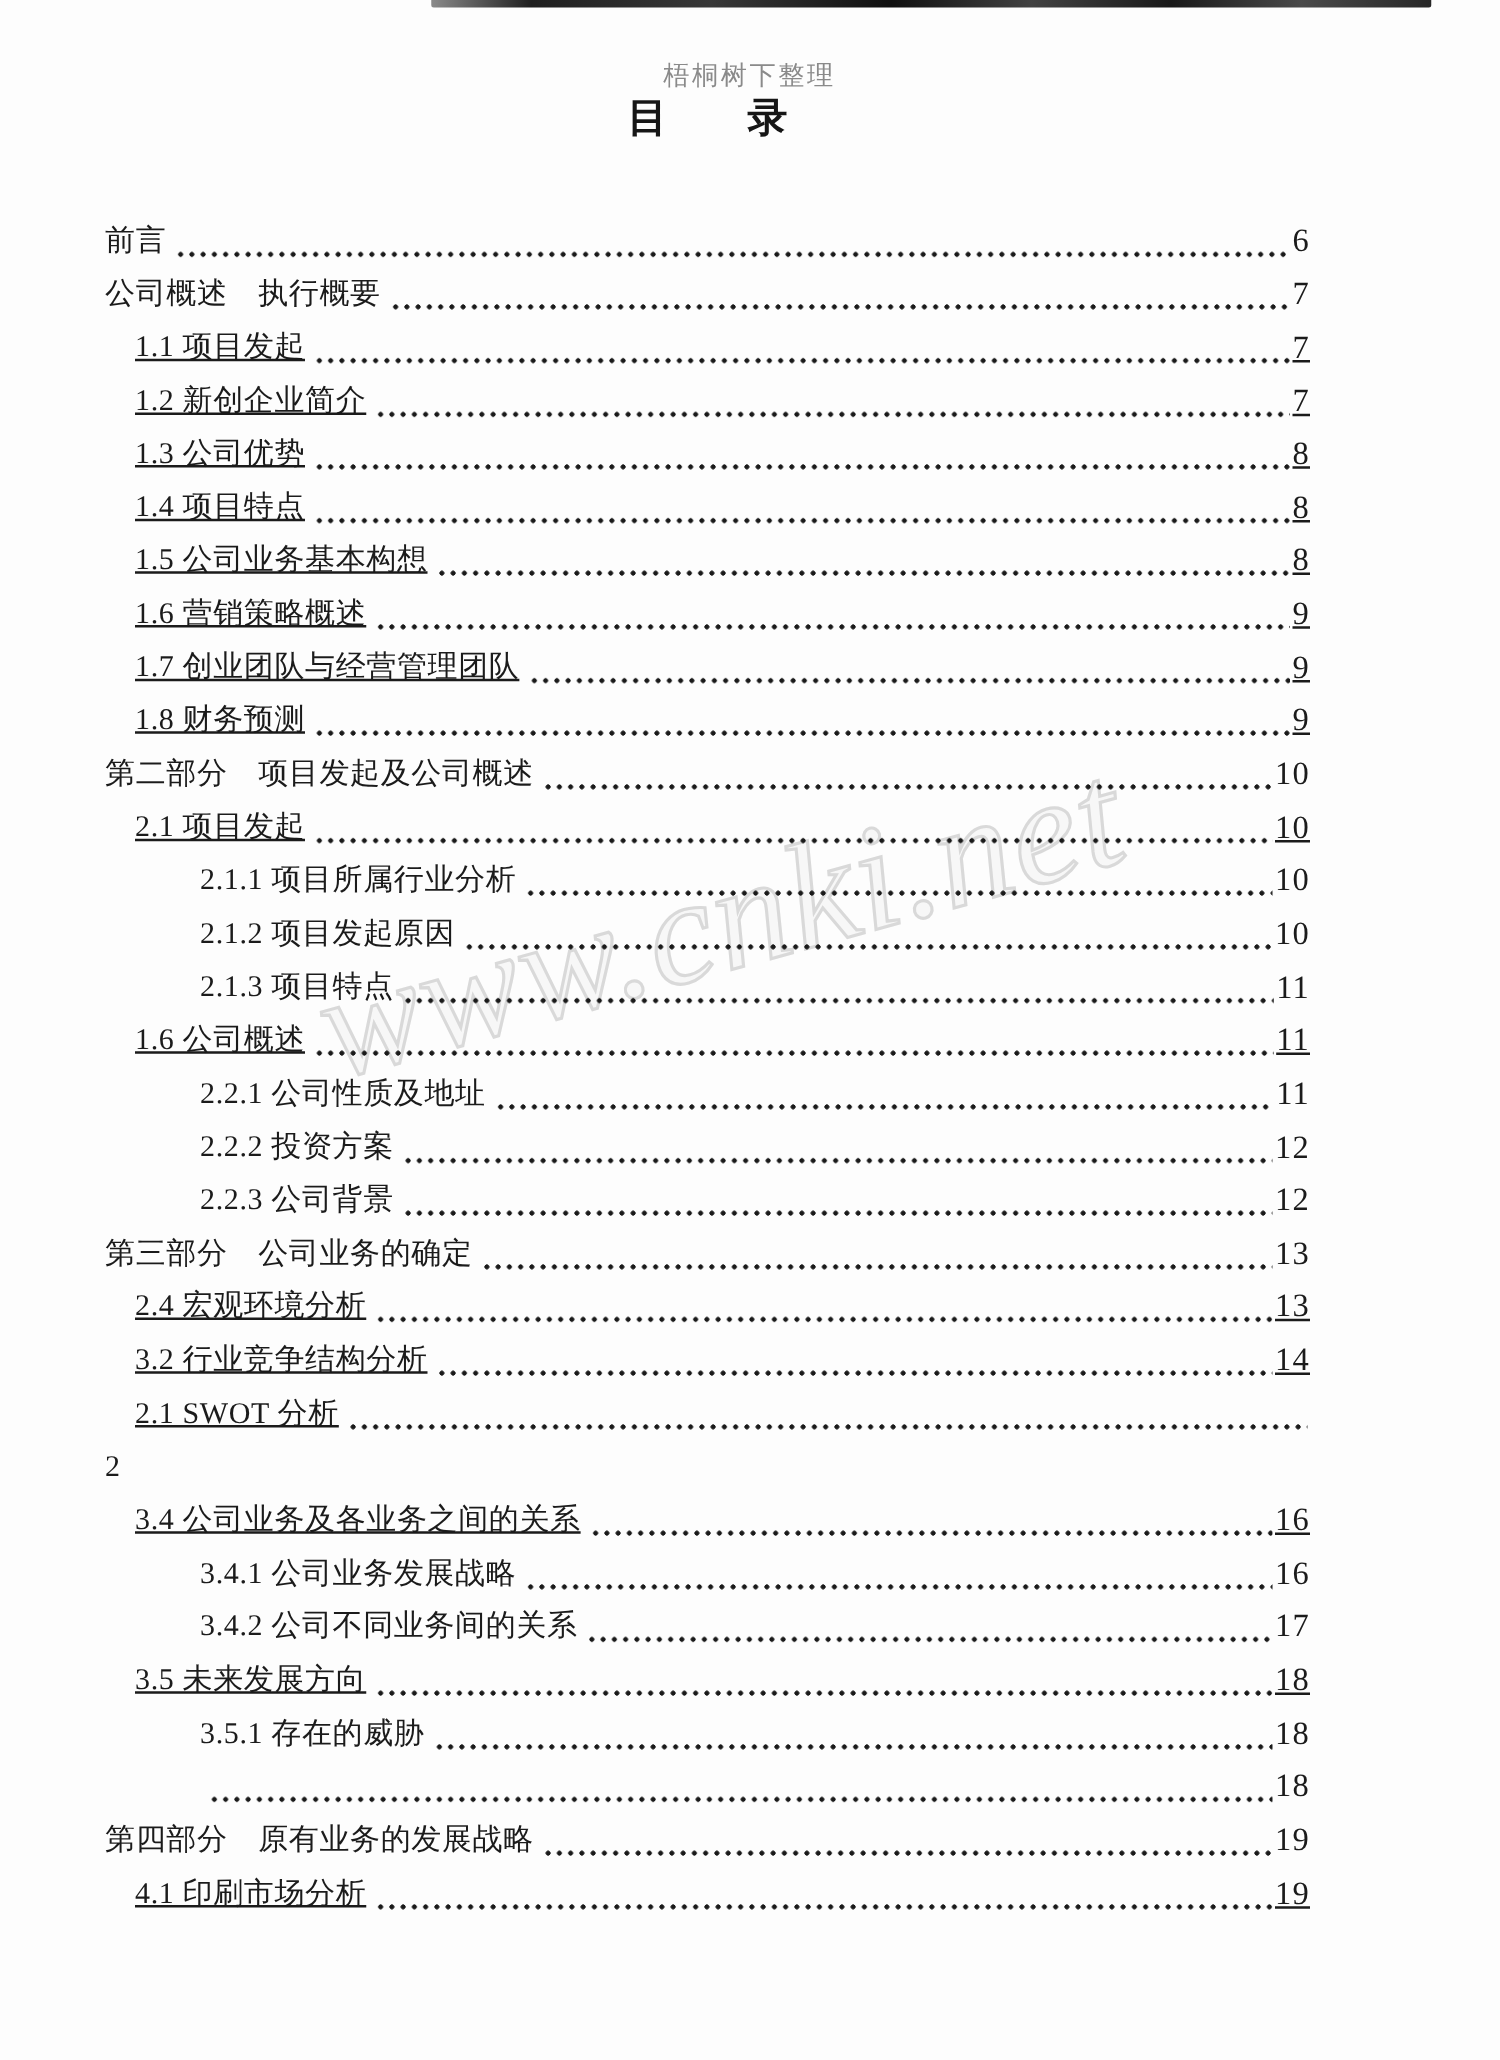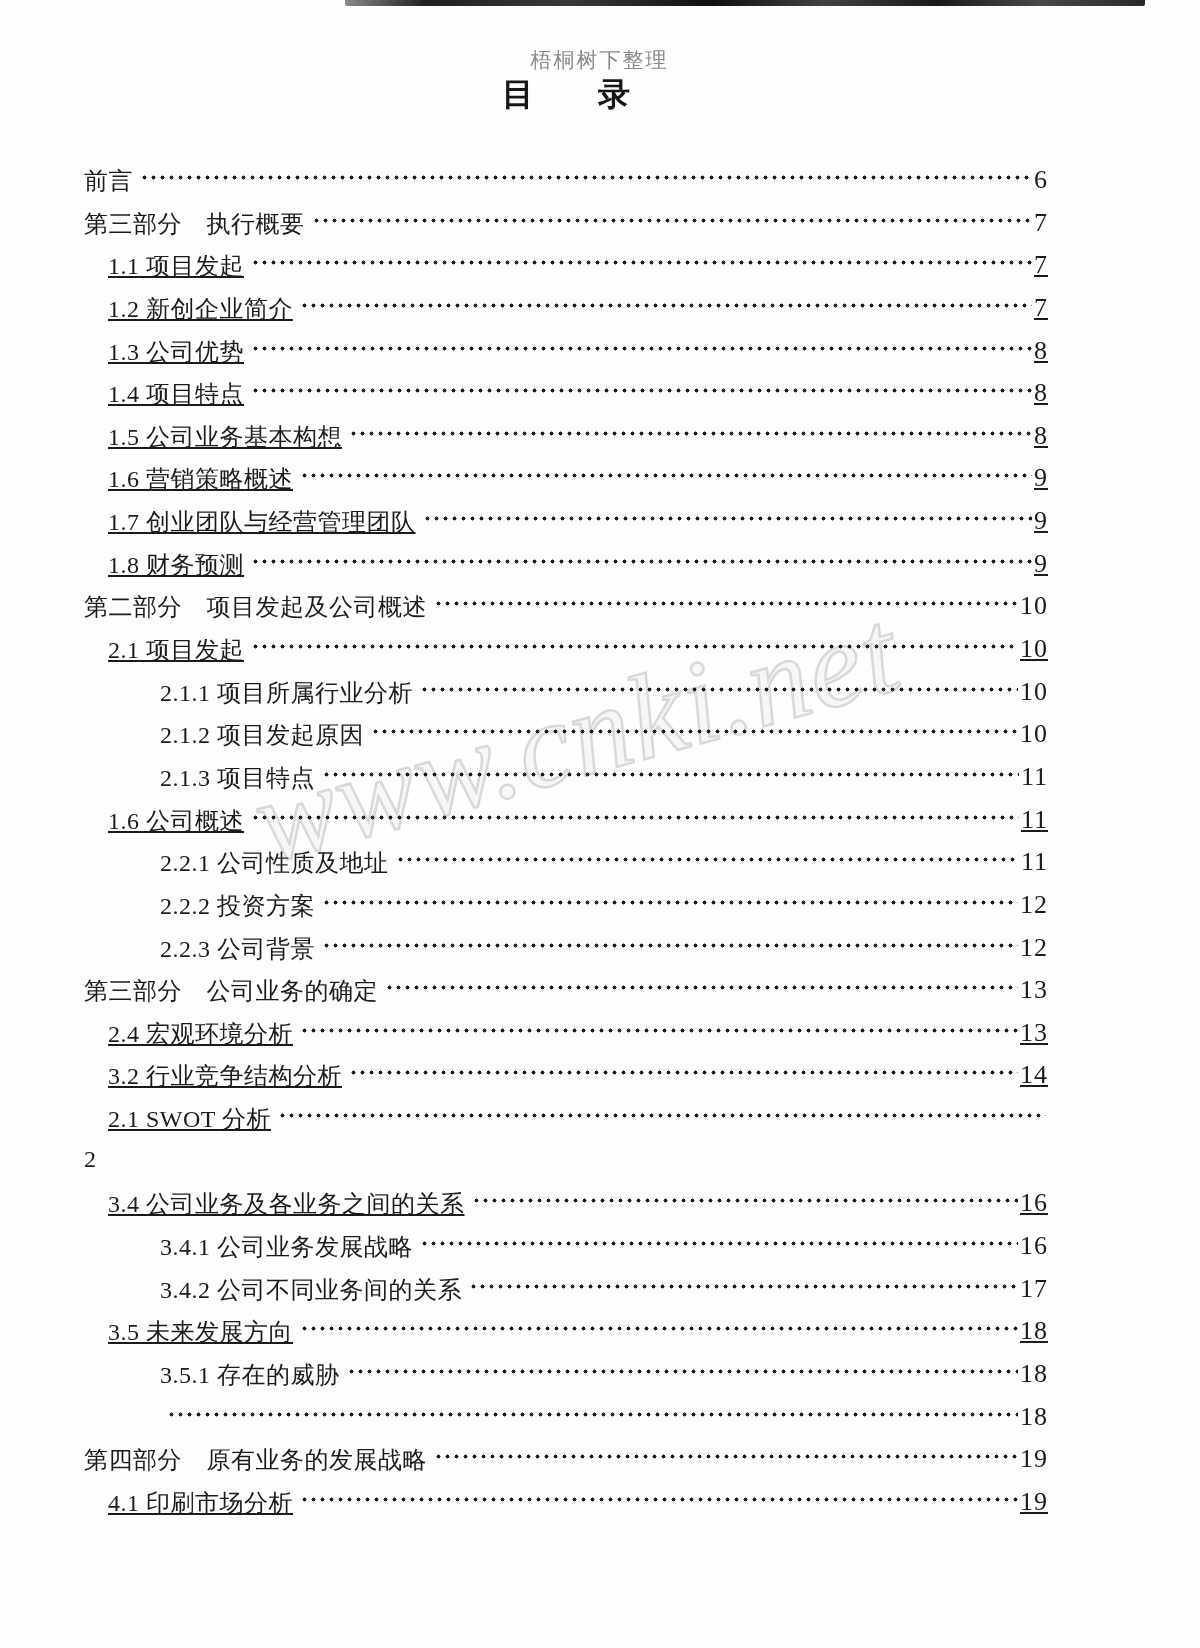--- a/index.html
+++ b/index.html
@@ -40,21 +40,21 @@
     transform-origin:left center;
     z-index:1;
     white-space:nowrap;
     user-select:none;
   }
   .toc {
     position:absolute; left:84px; top:165px; width:964px;
     z-index:2;
   }
   .r {
-    display:flex; align-items:flex-start;
+    display:flex; align-items:flex-end;
     height:42.65px;
     font-size:24px; color:#1b1b1b;
   }
   .r.lv1 { padding-left:24px;text-decoration:underline; }
   .r.lv2 { padding-left:76px; }
   .lbl { white-space:pre; letter-spacing:0.5px; flex:0 0 auto; }
   .leader {
     flex:1 1 auto; height:9px;
     margin:8px 2px 0 7px;
     background-image:radial-gradient(circle,#1a1a1a 1.8px,rgba(0,0,0,0) 2.2px);
@@ -88,21 +88,21 @@
 
   <div class="toc">
 
     <div class="r lv0">
       <span class="lbl">前言</span>
       <span class="leader"></span>
       <span class="pg">6</span>
     </div>
 
     <div class="r lv0">
-      <span class="lbl">第三部分　执行概要</span>
+      <span class="lbl">公司概述　执行概要</span>
       <span class="leader"></span>
       <span class="pg">7</span>
     </div>
 
     <div class="r lv1">
       <span class="lbl">1.1 项目发起</span>
       <span class="leader"></span>
       <span class="pg">7</span>
     </div>
 

